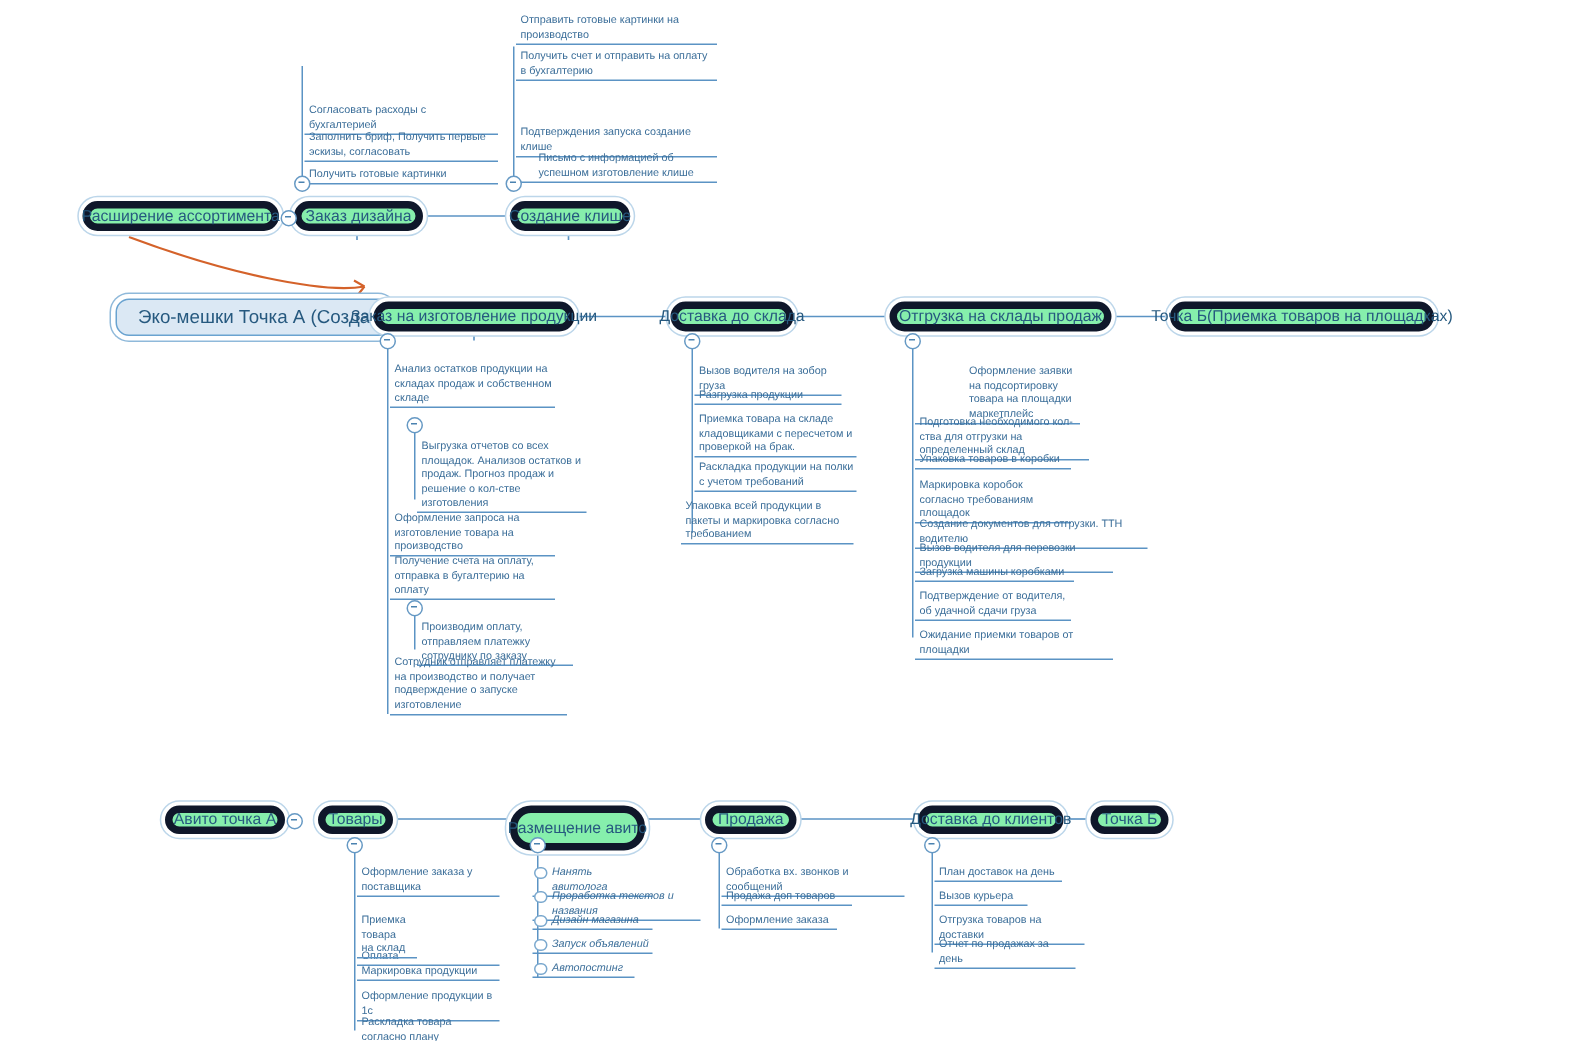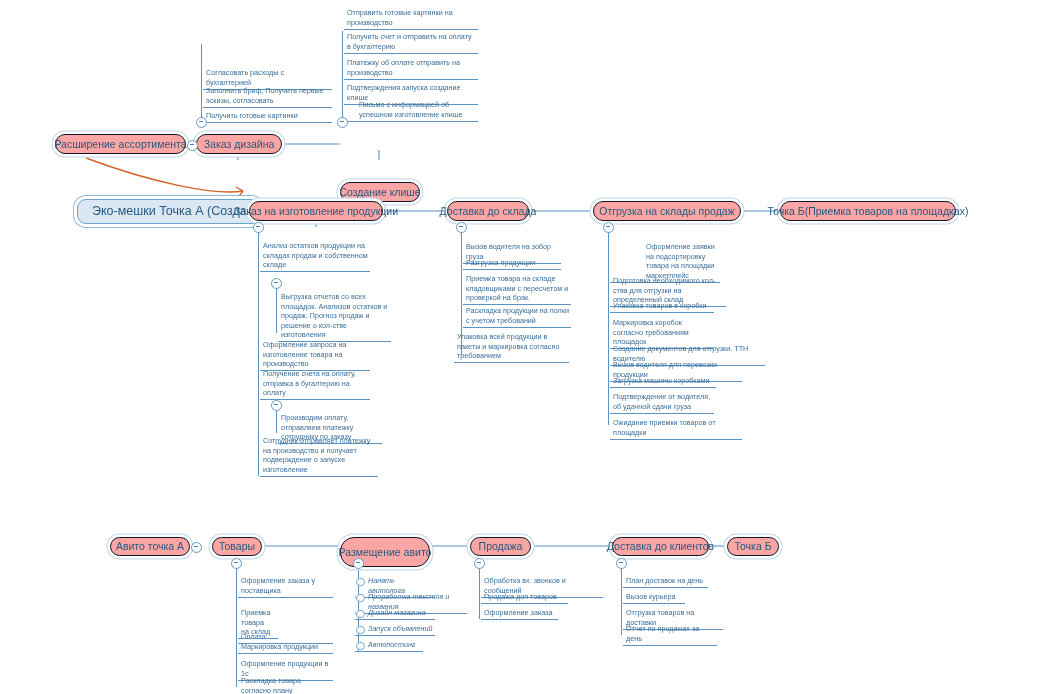--- a/index.html
+++ b/index.html
@@ -8,22 +8,22 @@
     font-family:"Liberation Sans","DejaVu Sans",sans-serif;
     color:#2b5f8e;
   }
   #canvas{position:absolute;left:0;top:0;width:1053px;height:694px;}
   svg.links{position:absolute;left:0;top:0;width:1053px;height:694px;pointer-events:none;}
 
   
   .node{
     position:absolute;
     box-sizing:border-box;
-    background:#fca5a5;
-    border:1px solid #0f172a;
+    background:#86efac;
+    border:5px solid #0f172a;
     border-radius:14px;
     color:#26597f;
     font-size:10.5px;
     line-height:1;
     display:flex;align-items:center;justify-content:center;
     padding:0 10px;
     white-space:nowrap;
     box-shadow:0 0 0 2.5px #ffffff, 0 0 0 3.5px #bcd6ea;
     z-index:5;
   }
@@ -109,34 +109,33 @@
       <path d="M243,191 L236,187 M243,191 L239,196" stroke="#d4622a" stroke-width="1.4" fill="none"></path>
     </g>
   </svg>
 
   <div class="node" style="left:55px;top:134px;width:131px;height:20px;">Расширение ассортимента</div>
 
   <div class="toggle" style="left:187px;top:139.5px;"></div>
 
   <div class="node" style="left:196px;top:134px;width:86px;height:20px;">Заказ дизайна</div>
 
-  <div class="node" style="left:340px;top:134px;width:80px;height:20px;margin-top:48px;">Создание клише</div>
+  <div class="node" style="left:340px;top:134px;width:80px;height:20px;">Создание клише</div>
 
   <div class="toggle" style="left:196px;top:117px;"></div>
   <div class="toggle" style="left:337px;top:117px;"></div>
 
   <div class="vrail" style="left:200.5px;top:44px;height:78px;"></div>
   <div class="sub" style="left:203px;top:67px;width:129px;">Согласовать расходы с бухгалтерией</div>
   <div class="sub" style="left:203px;top:85px;width:129px;">Заполнить бриф, Получить первые эскизы, согласовать</div>
   <div class="sub" style="left:203px;top:110px;width:129px;">Получить готовые картинки</div>
 
   <div class="vrail" style="left:341.5px;top:31px;height:91px;"></div>
   <div class="sub" style="left:344px;top:7px;width:134px;">Отправить готовые картинки на производство</div>
   <div class="sub" style="left:344px;top:31px;width:134px;">Получить счет и отправить на оплату в бухгалтерию</div>
-  <div class="sub" style="left:344px;top:57px;width:134px;">Платежку об оплате отправить на производство</div>
   <div class="sub" style="left:344px;top:82px;width:134px;">Подтверждения запуска создание клише</div>
   <div class="sub" style="left:344px;top:99px;width:134px;padding-left:15px;">Письмо с информацией об успешном изготовление клише</div>
 
   <div class="node big root-sel" style="left:77px;top:199px;width:184px;height:25px;">Эко-мешки Точка А (Создание товара</div>
 
   <div class="node" style="left:249px;top:201px;width:134px;height:20px;">Заказ на изготовление продукции</div>
 
   <div class="node" style="left:447px;top:201px;width:82px;height:20px;">Доставка до склада</div>
 
   <div class="node" style="left:593px;top:201px;width:148px;height:20px;">Отгрузка на склады продаж</div>

